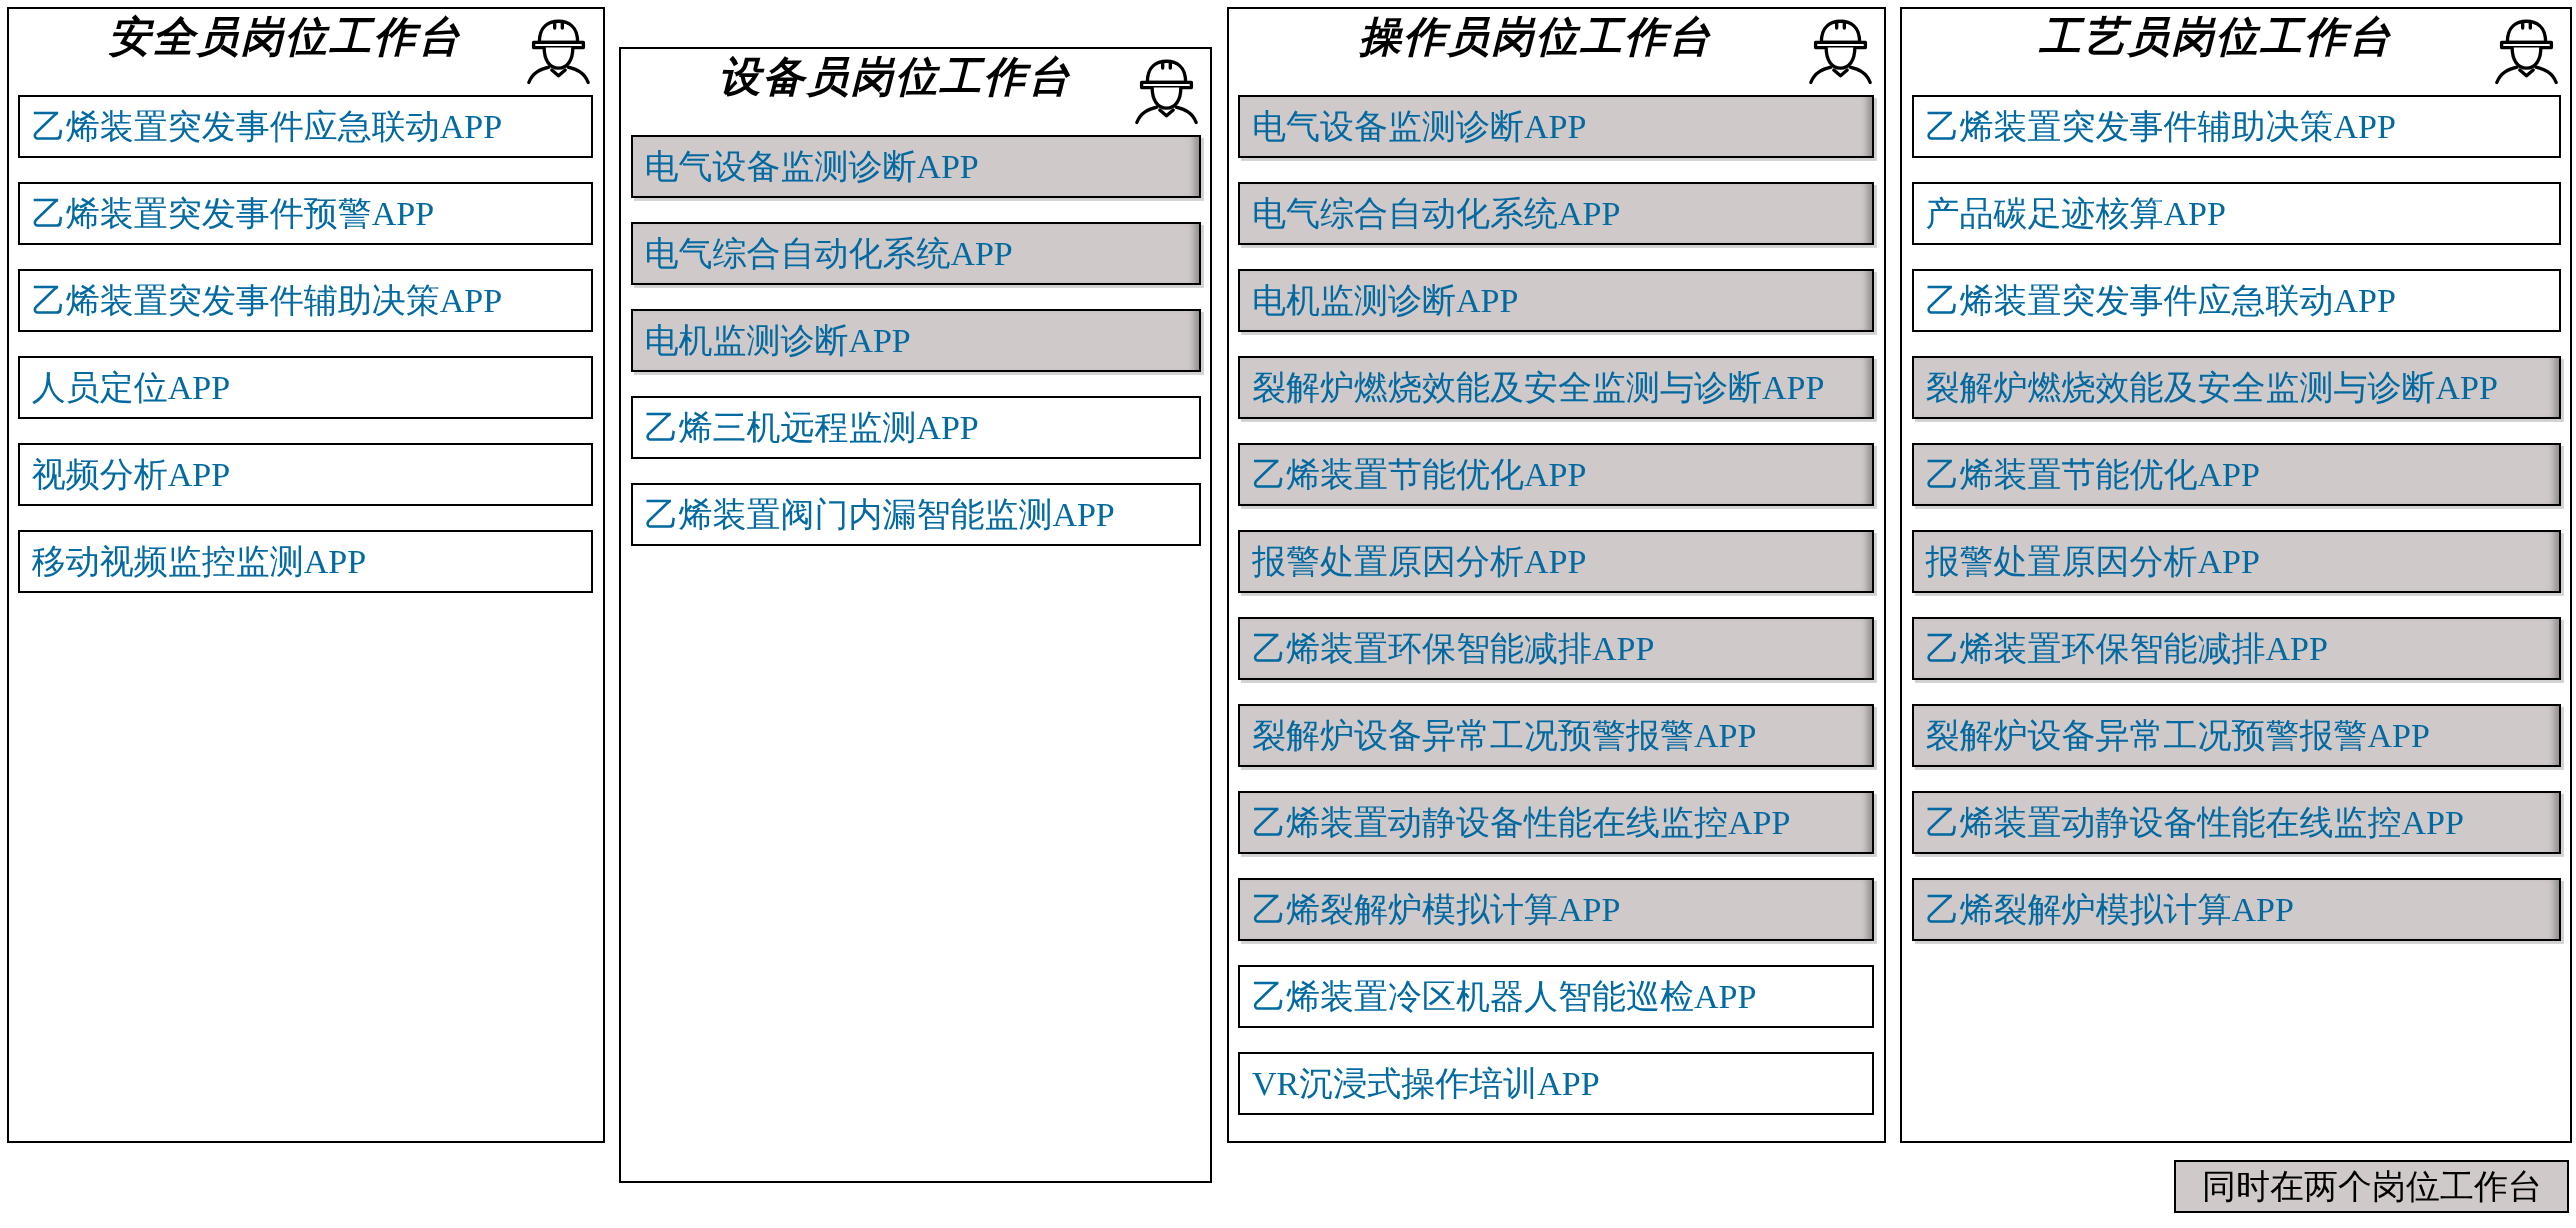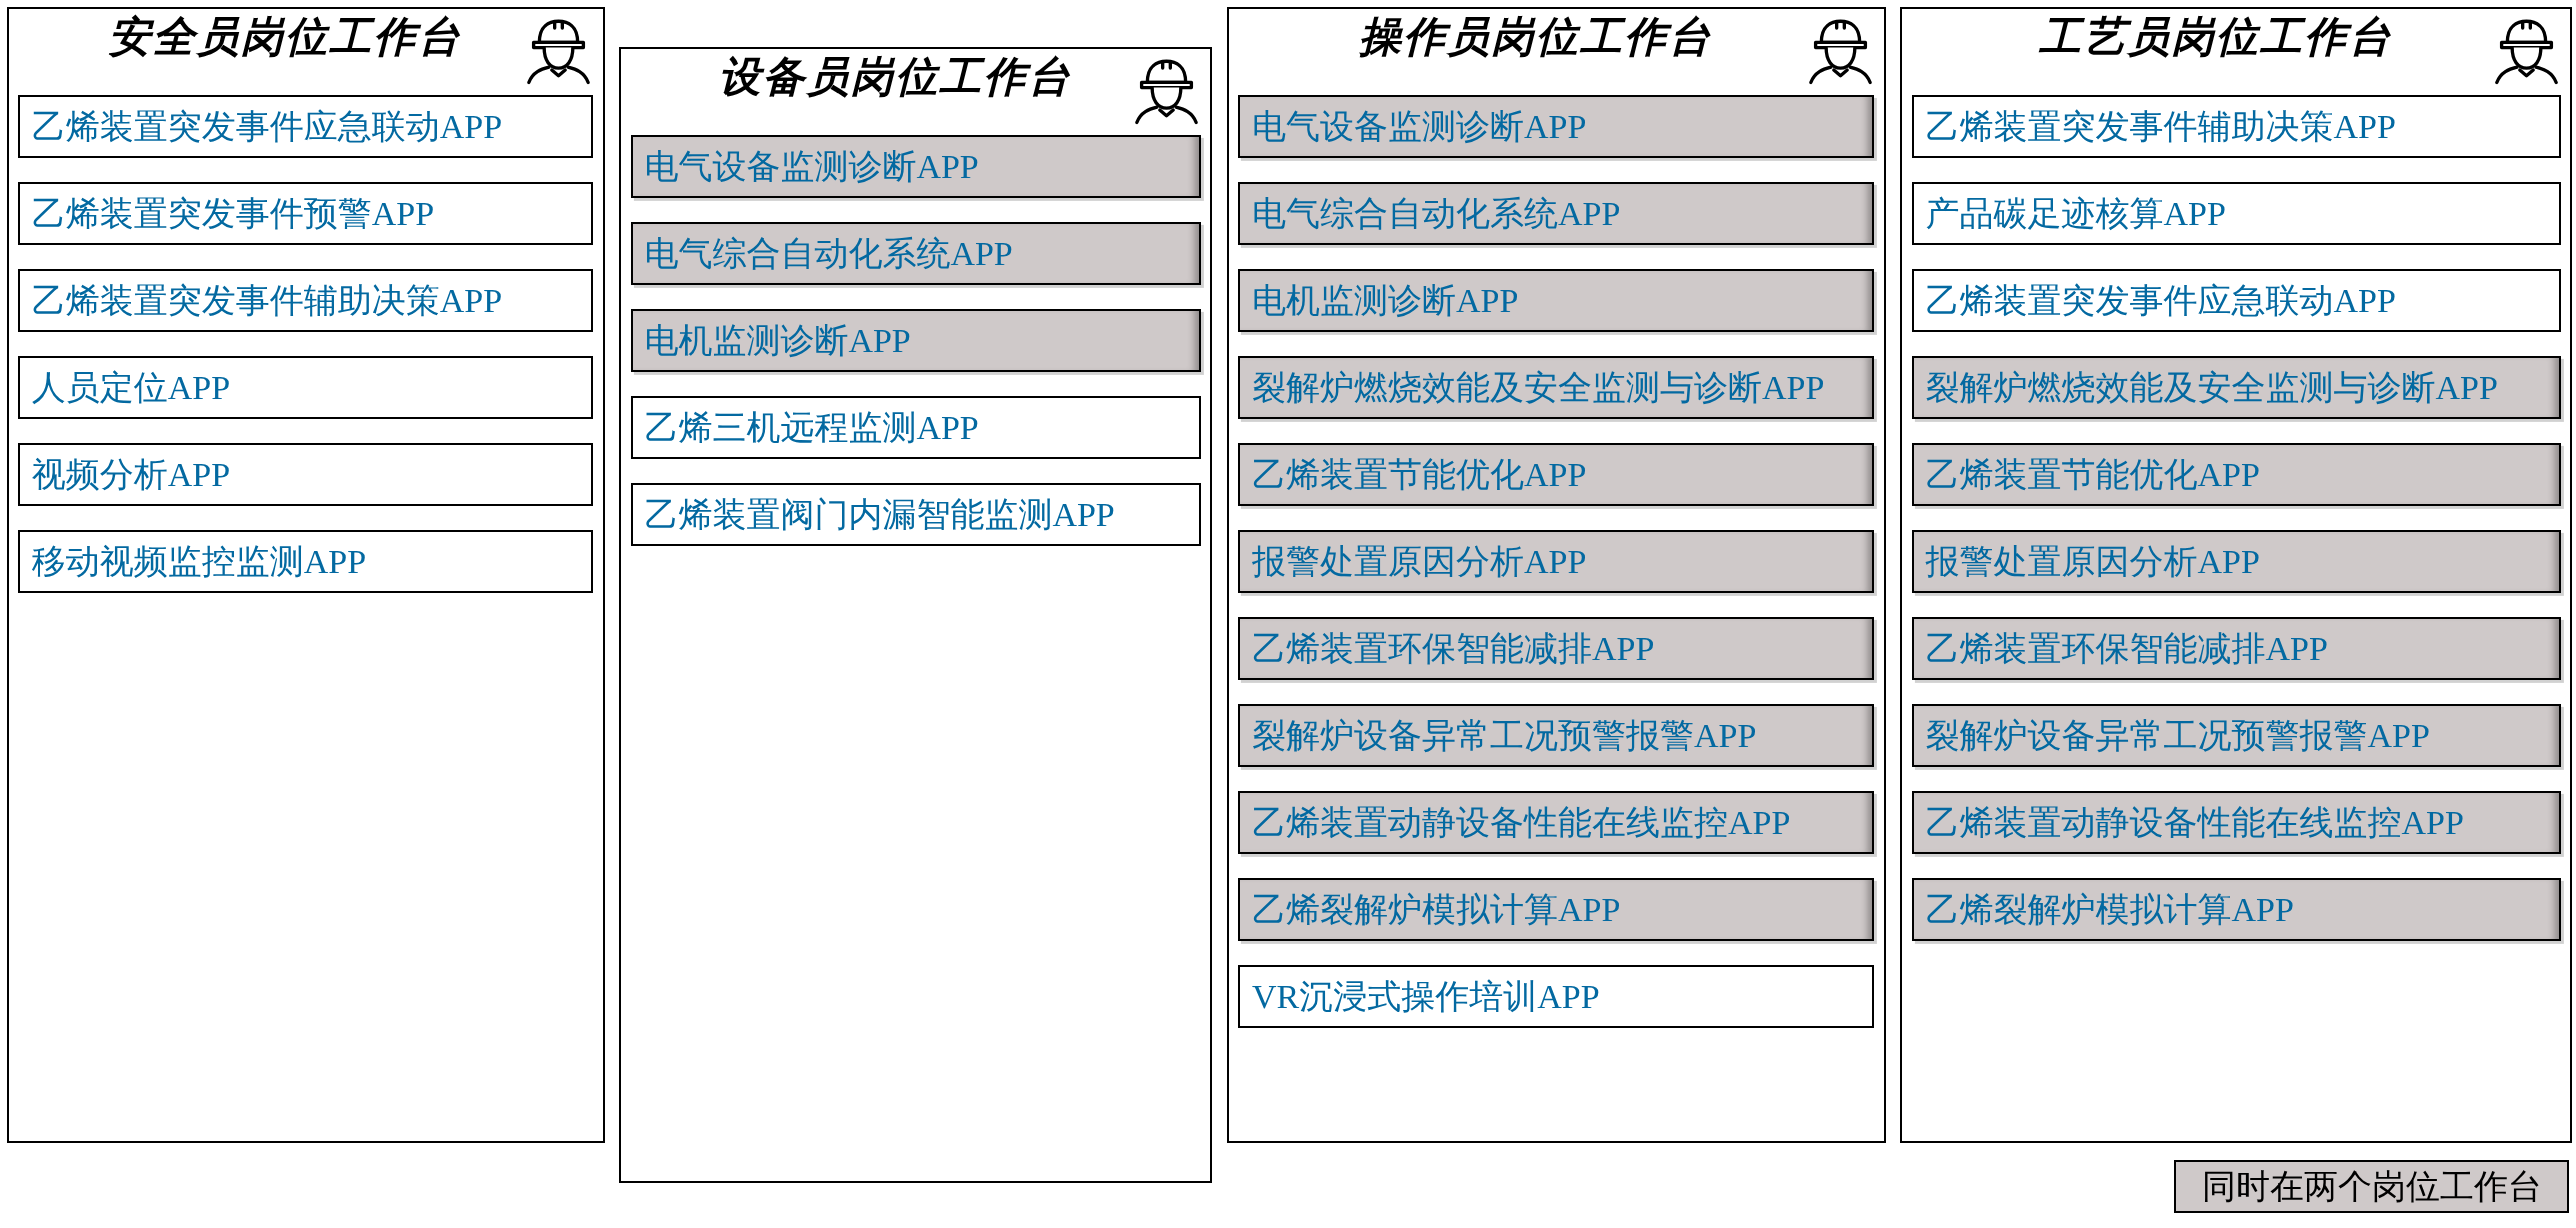--- a/index.html
+++ b/index.html
@@ -162,20 +162,21 @@
         <button type="button" class="app shared">电气设备监测诊断APP</button>
         <button type="button" class="app shared">电气综合自动化系统APP</button>
         <button type="button" class="app shared">电机监测诊断APP</button>
         <button type="button" class="app shared">裂解炉燃烧效能及安全监测与诊断APP</button>
         <button type="button" class="app shared">乙烯装置节能优化APP</button>
         <button type="button" class="app shared">报警处置原因分析APP</button>
         <button type="button" class="app shared">乙烯装置环保智能减排APP</button>
         <button type="button" class="app shared">裂解炉设备异常工况预警报警APP</button>
         <button type="button" class="app shared">乙烯装置动静设备性能在线监控APP</button>
         <button type="button" class="app shared">乙烯裂解炉模拟计算APP</button>
+        <button type="button" class="app">乙烯装置冷区机器人智能巡检APP</button>
         <button type="button" class="app">VR沉浸式操作培训APP</button>
       </div>
     </section>
     <section class="panel panel-3">
       <header class="panel-header">
         <h2 class="panel-title">工艺员岗位工作台</h2>
         <span class="worker-icon">
           <svg viewBox="0 0 70 72" fill="none" stroke="#000" stroke-width="3.5" stroke-linecap="round" stroke-linejoin="round">
             <path d="M15 28 C15 11 25 6 35 6 C45 6 55 11 55 28 Z" fill="#fff"></path>
             <path d="M31 7 L31 13 M39 7 L39 13"></path>

